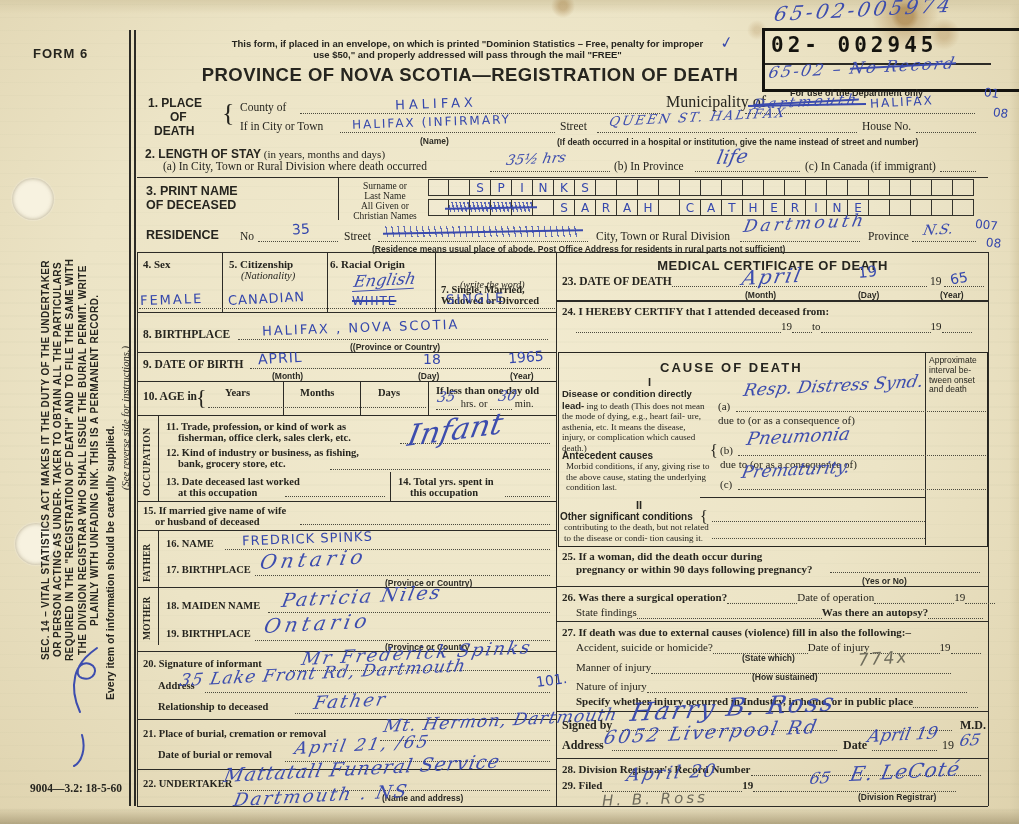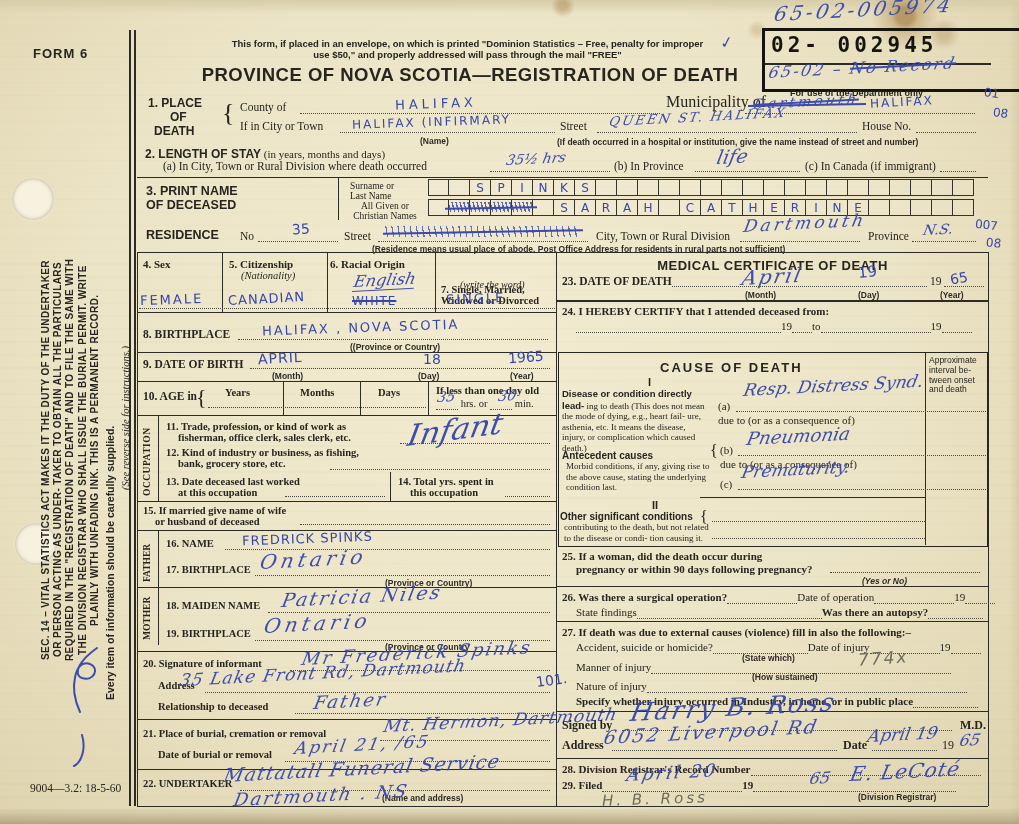--- a/index.html
+++ b/index.html
@@ -114,21 +114,21 @@
   <div class="abs dots" style="left:695px;top:171px;width:105px;"></div>
   <div class="abs cur" style="left:715px;top:146px;font-size:19px;">life</div>
   <div class="abs ser" style="left:805px;top:160px;font-size:11.5px;">(c) In Canada (if immigrant)</div>
   <div class="abs dots" style="left:940px;top:171px;width:36px;"></div>
 
   <div class="abs line" style="left:137px;top:177px;width:851px;height:1px;"></div>
   <div class="abs sans b" style="left:146px;top:184px;font-size:12.5px;">
     <span>3. PRINT NAME</span><br><span>OF DECEASED</span>
   </div>
   <div class="abs line" style="left:338px;top:178px;width:1px;height:42px;"></div>
-  <div class="abs ser" style="left:350px;top:181px;font-size:9.5px;text-align:left;width:70px;">
+  <div class="abs ser" style="left:350px;top:181px;font-size:9.5px;text-align:center;width:70px;">
     <span>Surname or</span><br><span>Last Name</span>
   </div>
   <div class="abs ser" style="left:346px;top:201px;font-size:9.5px;text-align:center;width:78px;">
     <span>All Given or</span><br><span>Christian Names</span>
   </div>
   <div class="abs comb" style="left:428px;top:179px;">
       <span class="cell"></span>
       <span class="cell"></span>
       <span class="cell">S</span>
       <span class="cell">P</span>
@@ -373,31 +373,31 @@
   <div class="abs ser" style="left:566px;top:461px;width:148px;font-size:9px;line-height:1.18;">Morbid conditions, if any, giving rise to the above cause, stating the underlying condition last.</div>
   <div class="abs ser" style="left:710px;top:442px;font-size:16px;">{</div>
   <div class="abs ser" style="left:720px;top:444px;font-size:11px;">(b)</div>
   <div class="abs dots" style="left:738px;top:455px;width:248px;"></div>
   <div class="abs cur" style="left:745px;top:428px;font-size:18px;">Pneumonia</div>
   <div class="abs ser" style="left:720px;top:458px;font-size:11px;">due to (or as a consequence of)</div>
   <div class="abs ser" style="left:720px;top:478px;font-size:11px;">(c)</div>
   <div class="abs dots" style="left:738px;top:489px;width:248px;"></div>
   <div class="abs cur" style="left:740px;top:462px;font-size:17px;">Prematurity.</div>
   <div class="abs line" style="left:700px;top:497px;width:225px;height:1px;"></div>
-  <div class="abs sans b" style="left:652px;top:499px;font-size:11px;">II</div>
+  <div class="abs sans b" style="left:636px;top:499px;font-size:11px;">II</div>
   <div class="abs sans b" style="left:560px;top:511px;font-size:10px;">Other significant conditions</div>
   <div class="abs ser" style="left:564px;top:522px;width:150px;font-size:9px;line-height:1.18;">contributing to the death, but not related to the disease or condi- tion causing it.</div>
   <div class="abs ser" style="left:700px;top:508px;font-size:16px;">{</div>
   <div class="abs dots" style="left:712px;top:521px;width:213px;"></div>
   <div class="abs dots" style="left:712px;top:538px;width:213px;"></div>
 
   <div class="abs ser b" style="left:562px;top:550px;font-size:11px;">25. If a woman, did the death occur during</div>
   <div class="abs ser b" style="left:576px;top:563px;font-size:11px;">pregnancy or within 90 days following pregnancy?</div>
   <div class="abs dots" style="left:830px;top:572px;width:150px;"></div>
-  <div class="abs hint" style="left:862px;top:576px;font-style:italic;">(Yes or No)</div>
+  <div class="abs hint" style="left:862px;top:576px;">(Yes or No)</div>
   <div class="abs line" style="left:556px;top:586px;width:432px;height:1px;"></div>
 
   <div class="abs ser" style="left:562px;top:591px;font-size:11px;">
     <span class="b">26. Was there a surgical operation?</span><span class="dots" style="display:inline-block;width:70px;">&nbsp;</span><span>Date of operation</span><span class="dots" style="display:inline-block;width:80px;">&nbsp;</span><span>19</span><span class="dots" style="display:inline-block;width:30px;">&nbsp;</span>
   </div>
   <div class="abs ser" style="left:576px;top:606px;font-size:11px;">
     <span>State findings</span><span class="dots" style="display:inline-block;width:185px;">&nbsp;</span><span class="b">Was there an autopsy?</span><span class="dots" style="display:inline-block;width:55px;">&nbsp;</span>
   </div>
   <div class="abs line" style="left:556px;top:621px;width:432px;height:1px;"></div>
 
@@ -438,18 +438,18 @@
   </div>
   <div class="abs ser b" style="left:562px;top:779px;font-size:11px;">
     <span>29. Filed</span><span class="dots" style="display:inline-block;width:140px;">&nbsp;</span><span>19</span><span class="dots" style="display:inline-block;width:28px;">&nbsp;</span><span class="dots" style="display:inline-block;width:175px;">&nbsp;</span>
   </div>
   <div class="abs cur" style="left:625px;top:764px;font-size:18px;letter-spacing:2px;">April 20</div>
   <div class="abs cur" style="left:808px;top:769px;font-size:16px;">65</div>
   <div class="abs cur" style="left:848px;top:762px;font-size:20px;letter-spacing:1px;">E. LeCoté</div>
   <div class="abs hint" style="left:858px;top:792px;">(Division Registrar)</div>
   <div class="abs pencil" style="left:602px;top:790px;font-size:15px;font-style:italic;letter-spacing:3px;transform:rotate(-2deg);">H. B. Ross</div>
 
-  <div class="abs ser" style="left:30px;top:782px;font-size:11.5px;">9004—3.2: 18-5-60</div>
+  <div class="abs ser" style="left:30px;top:782px;font-size:11.5px;font-weight:bold;">9004—3.2: 18-5-60</div>
   <svg class="abs" style="left:52px;top:640px;" width="70" height="135" viewBox="0 0 70 135">
     <path d="M45,8 C28,20 20,34 30,38 C42,42 48,28 38,24 C24,18 16,46 28,72" fill="none" stroke="#3d4dae" stroke-width="2" stroke-linecap="round"></path>
     <path d="M30,95 C34,108 30,122 22,126" fill="none" stroke="#3d4dae" stroke-width="2" stroke-linecap="round"></path>
   </svg>
 </div>
 
 </body></html>

